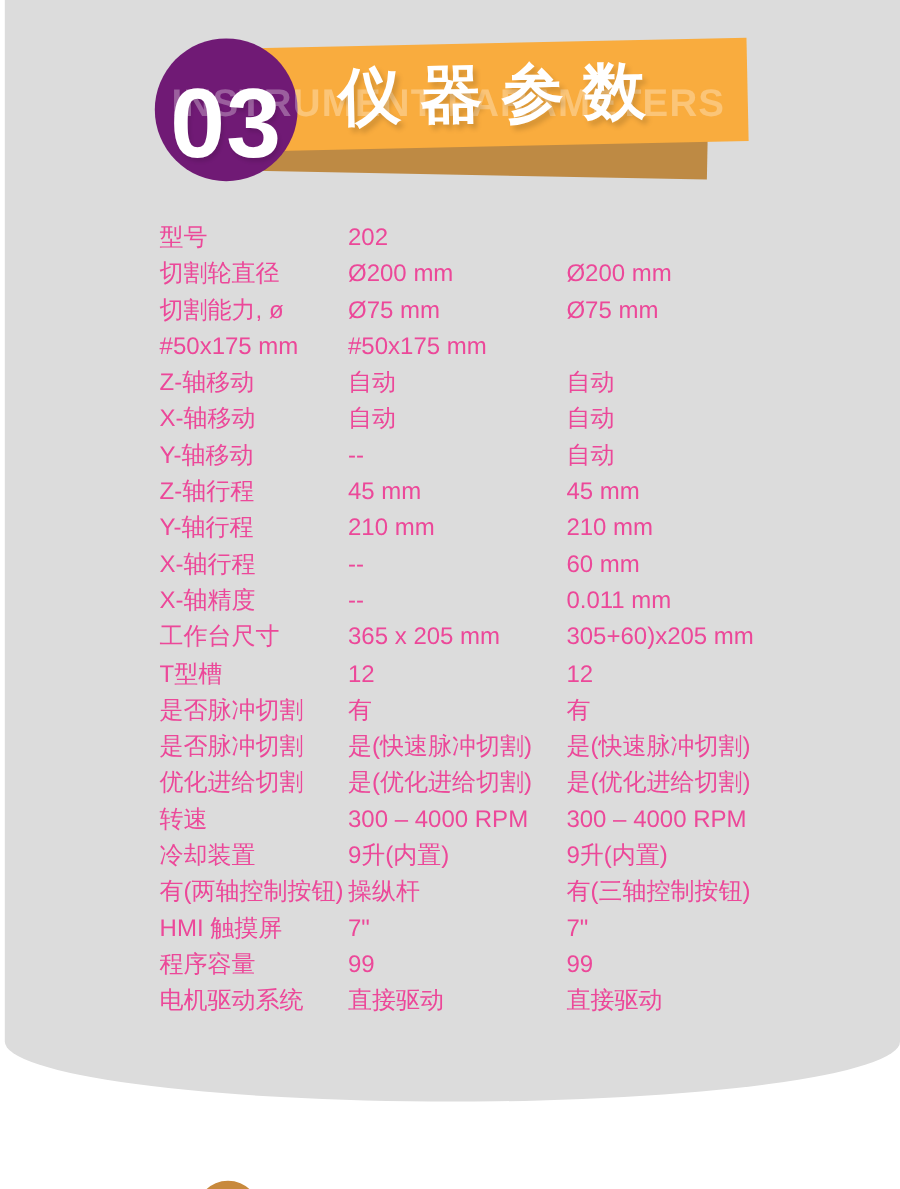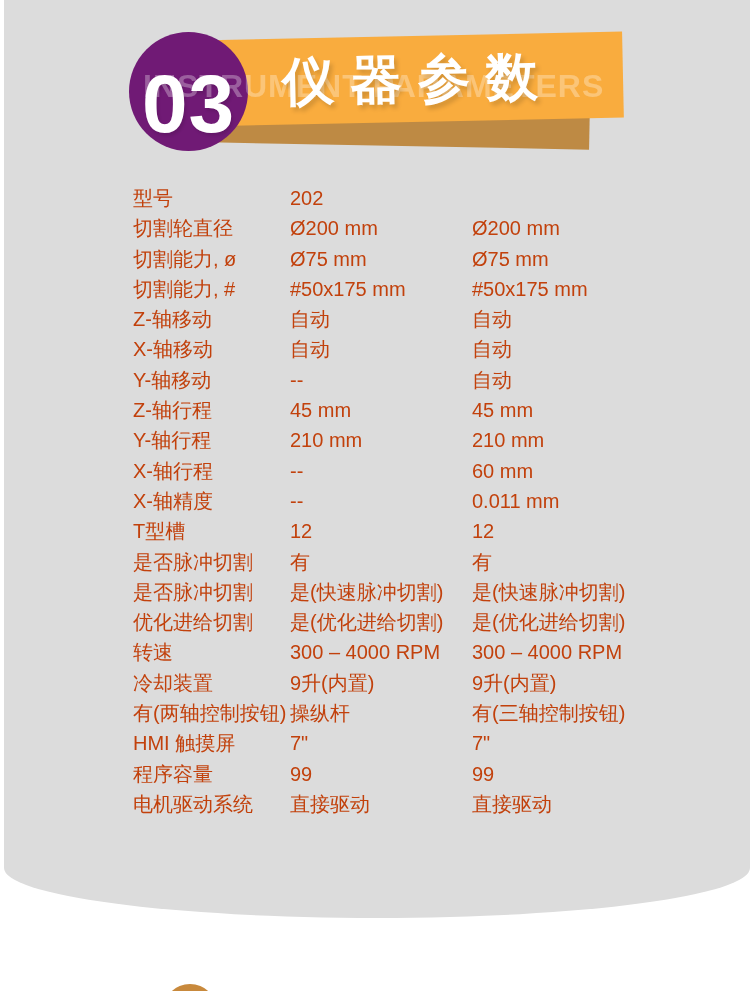--- a/index.html
+++ b/index.html
@@ -40,21 +40,21 @@
     position:absolute;left:197px;top:50px;width:426px;z-index:5;
     transform:rotate(-1.2deg);
     text-align:center;color:#ffffff;font-size:52px;font-weight:bold;
     line-height:58px;letter-spacing:16px;padding-left:16px;box-sizing:border-box;
     text-shadow:3px 4px 4px rgba(0,0,0,0.15);
     white-space:nowrap;
   }
   
   .spec{
     position:absolute;left:133px;top:183px;width:606px;
-    font-size:20px;color:#c2410c;z-index:2;
+    font-size:20px;color:#ec4899;z-index:2;
   }
   .row{
     display:grid;grid-template-columns:157px 182px 1fr;
     height:30.3px;line-height:30.3px;white-space:nowrap;
   }
   .cell{overflow:visible;}
   
   .next-badge{
     position:absolute;left:163px;top:984px;width:54px;height:54px;
     border-radius:50%;background:#c8893c;z-index:2;
@@ -82,21 +82,20 @@
     <div class="cell">切割轮直径</div>
     <div class="cell">Ø200 mm</div>
     <div class="cell">Ø200 mm</div>
   </div>
   <div class="row">
     <div class="cell">切割能力, ø</div>
     <div class="cell">Ø75 mm</div>
     <div class="cell">Ø75 mm</div>
   </div>
   <div class="row">
-    <div class="cell">切割能力, #</div>
     <div class="cell">#50x175 mm</div>
     <div class="cell">#50x175 mm</div>
   </div>
   <div class="row">
     <div class="cell">Z-轴移动</div>
     <div class="cell">自动</div>
     <div class="cell">自动</div>
   </div>
   <div class="row">
     <div class="cell">X-轴移动</div>
@@ -120,20 +119,25 @@
   </div>
   <div class="row">
     <div class="cell">X-轴行程</div>
     <div class="cell">--</div>
     <div class="cell">60 mm</div>
   </div>
   <div class="row">
     <div class="cell">X-轴精度</div>
     <div class="cell">--</div>
     <div class="cell">0.011 mm</div>
+  </div>
+  <div class="row">
+    <div class="cell">工作台尺寸</div>
+    <div class="cell">365 x 205 mm</div>
+    <div class="cell">305+60)x205 mm</div>
   </div>
   <div class="row">
     <div class="cell">T型槽</div>
     <div class="cell">12</div>
     <div class="cell">12</div>
   </div>
   <div class="row">
     <div class="cell">是否脉冲切割</div>
     <div class="cell">有</div>
     <div class="cell">有</div>

